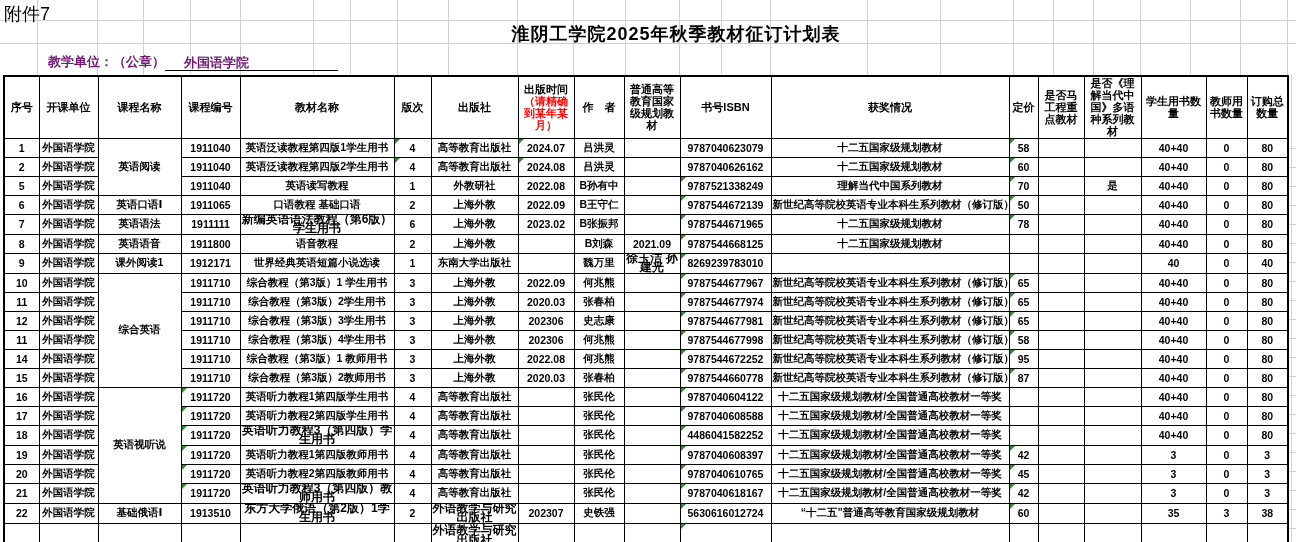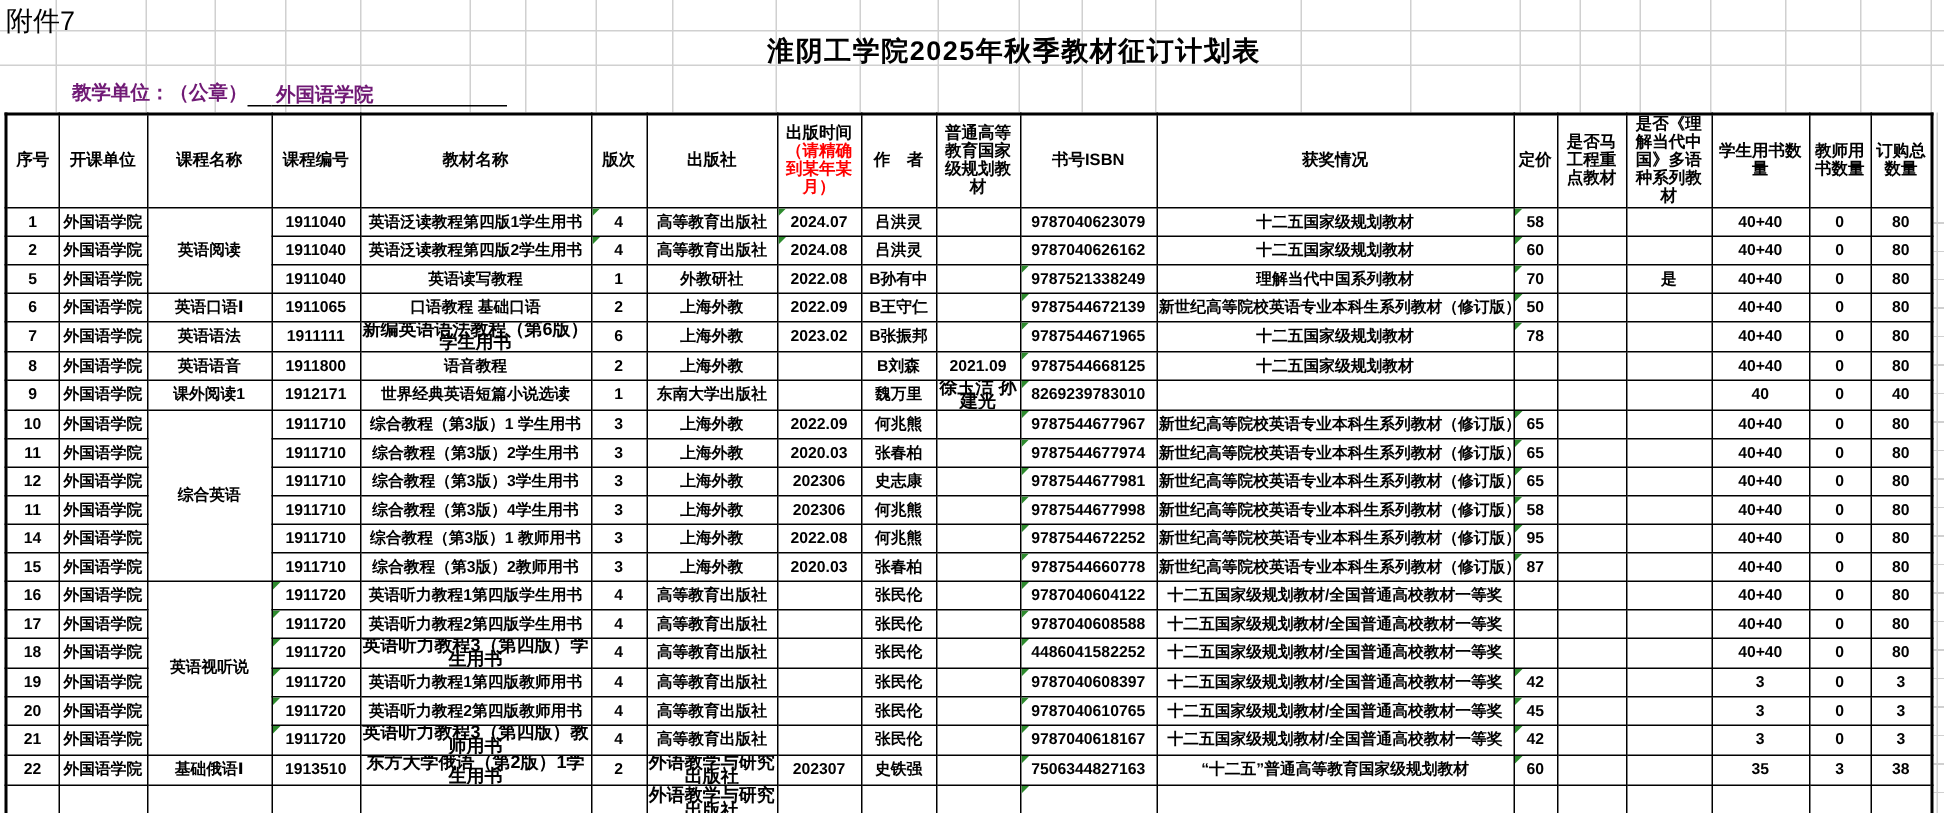--- a/index.html
+++ b/index.html
@@ -496,21 +496,21 @@
           <td class="c-no">22</td>
           <td class="c-unit">外国语学院</td>
           <td class="c-course">基础俄语Ⅰ</td>
           <td class="c-courseno">1913510</td>
           <td class="c-book wrap2">东方大学俄语（第2版）1学生用书</td>
           <td class="c-edition">2</td>
           <td class="c-publisher wrap2">外语教学与研究出版社</td>
           <td class="c-pubdate">202307</td>
           <td class="c-author">史铁强</td>
           <td class="c-coeditor"></td>
-          <td class="c-isbn tri">7506344827163</td>
+          <td class="c-isbn tri">5630616012724</td>
           <td class="c-award">“十二五”普通高等教育国家级规划教材</td>
           <td class="c-price tri">60</td>
           <td class="c-magong"></td>
           <td class="c-lijie"></td>
           <td class="c-students">35</td>
           <td class="c-teachers">3</td>
           <td class="c-total">38</td>
         </tr>
         <tr class="partial">
           <td class="c-no"></td>

